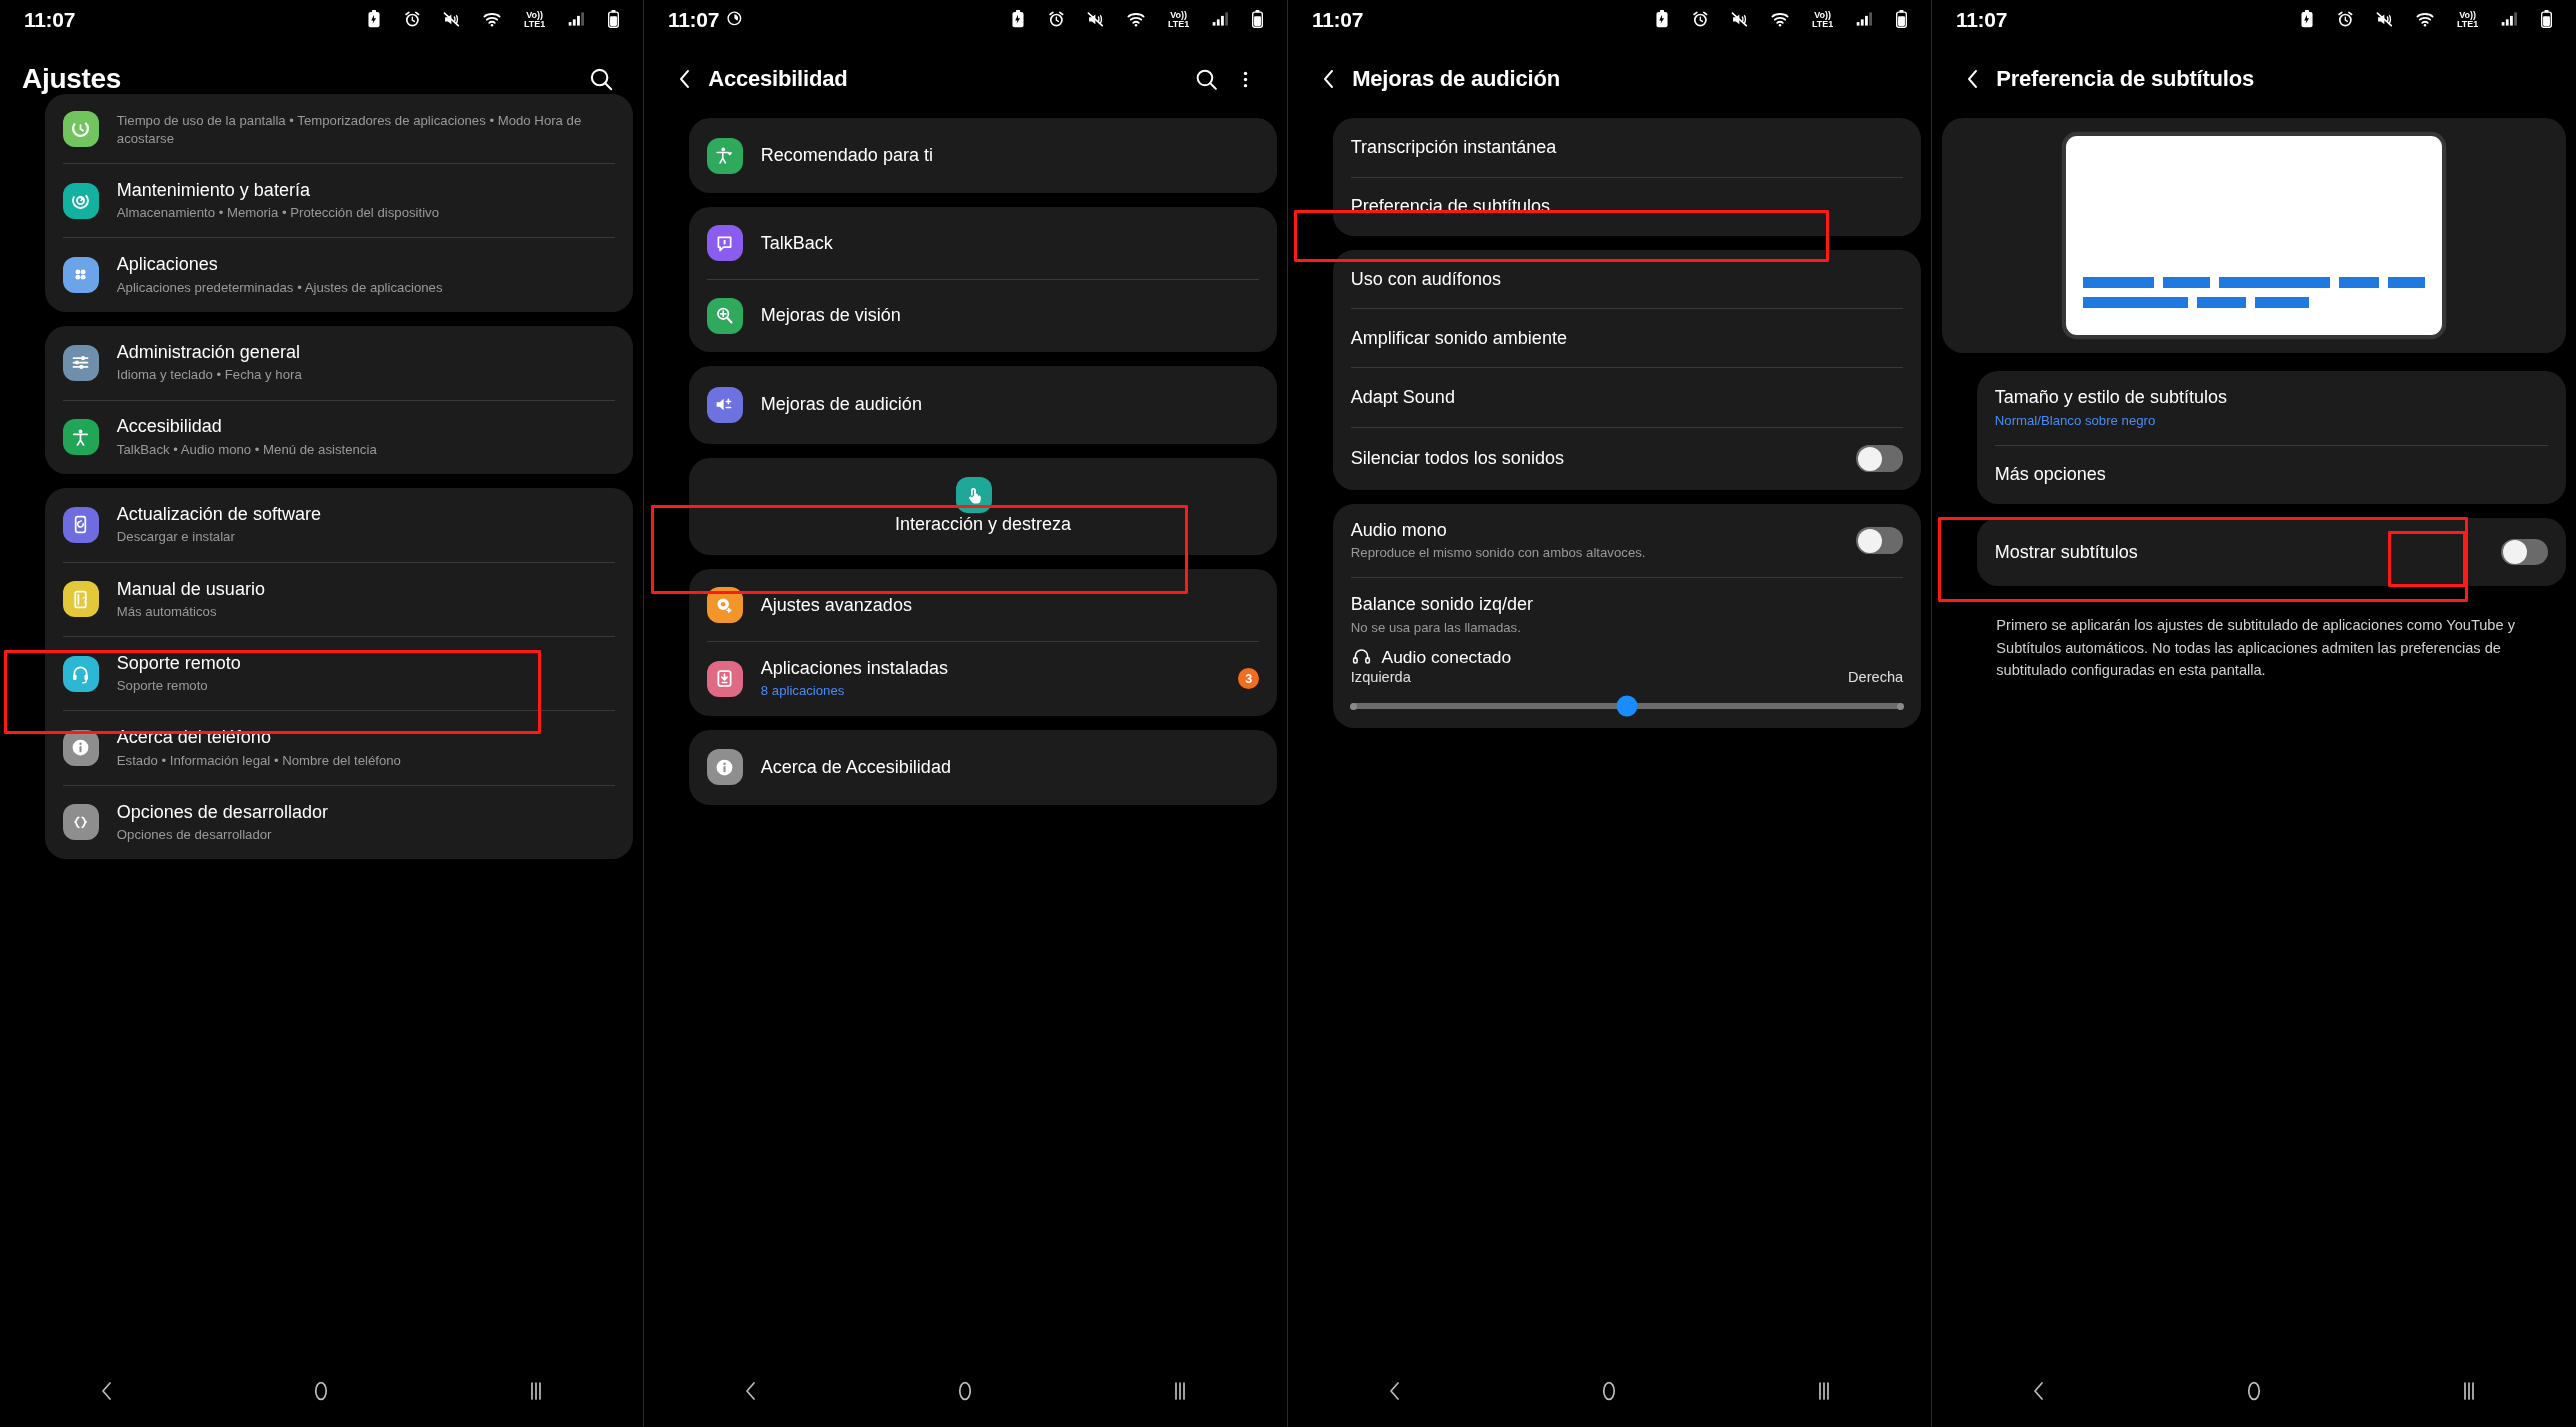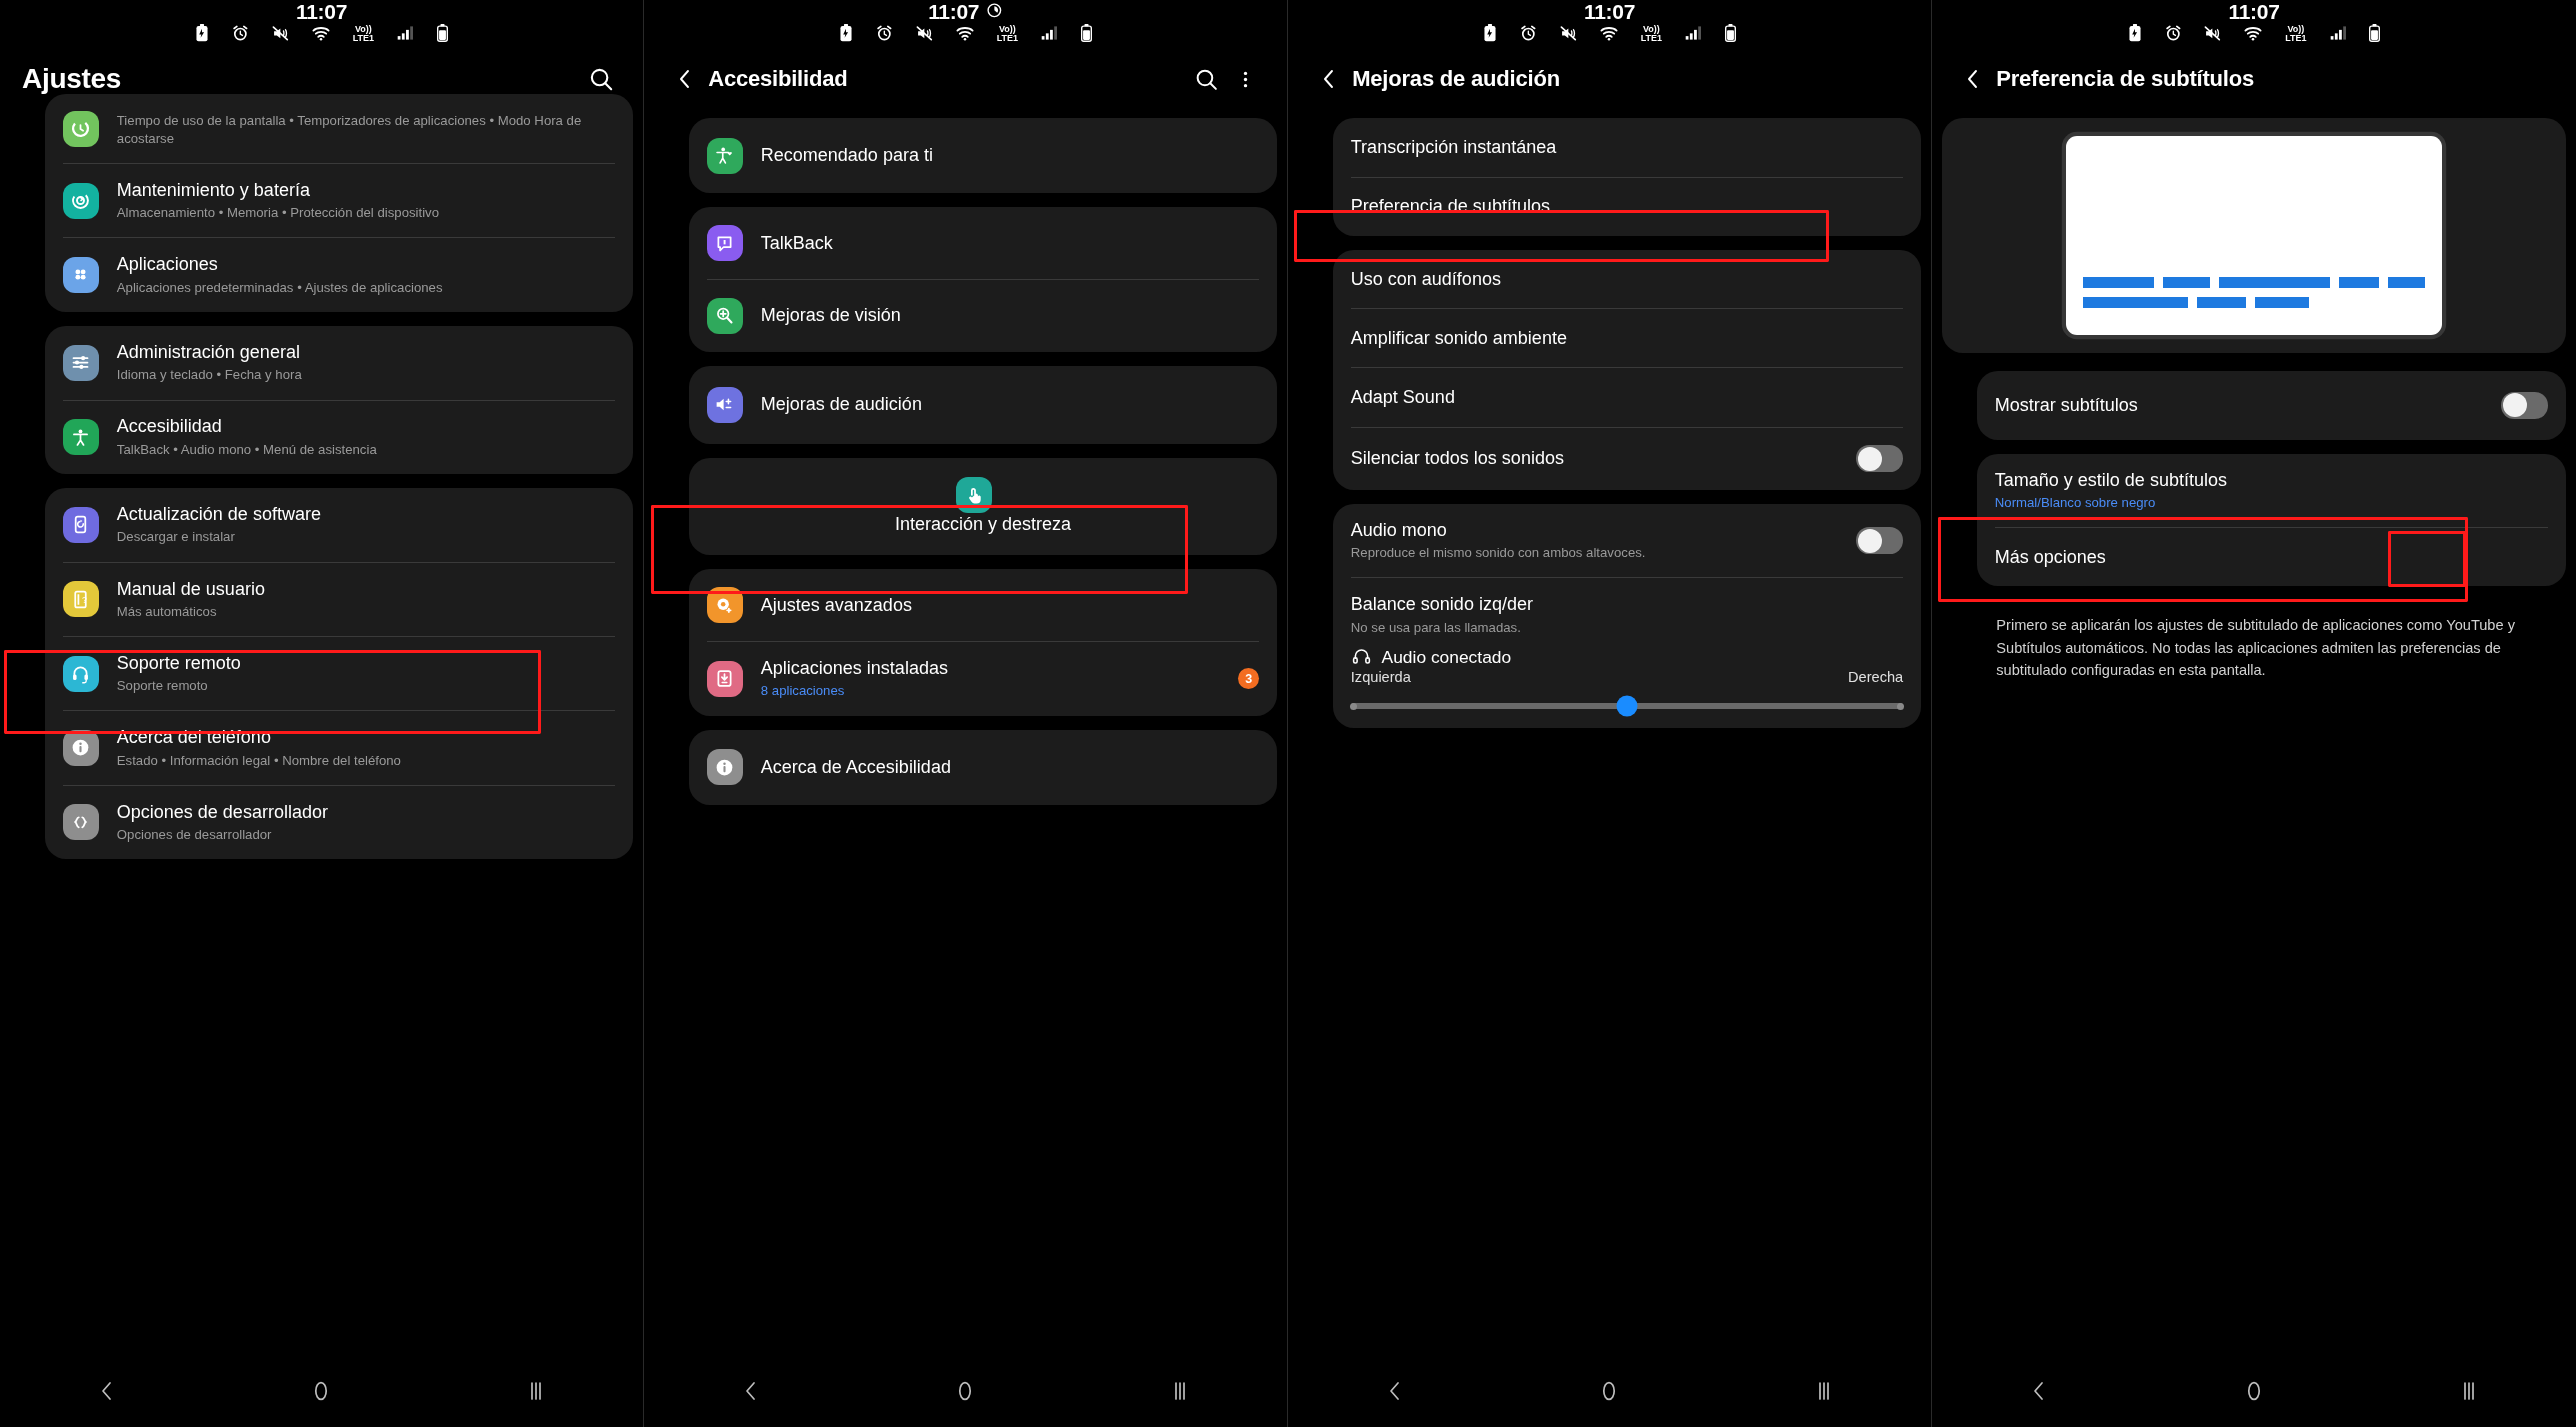--- a/index.html
+++ b/index.html
@@ -20,21 +20,21 @@
   }
   .screen:last-child { border-right:none; }
   .s1 { width:644px; }
   .s2 { width:644px; }
   .s3 { width:644px; }
   .s4 { width:644px; }
 
   
   .statusbar {
     height:40px; display:flex; align-items:center;
-    padding:0 24px 0 24px; justify-content:space-between;flex-direction:column;
+    padding:0 24px 0 24px; justify-content:space-between;
   }
   .sb-left { display:flex; align-items:center; gap:7px; }
   .sb-time { font-size:21px; font-weight:700; letter-spacing:-0.3px; }
   .sb-clockglyph { font-size:16.7px; line-height:1; }
   .sb-right { display:flex; align-items:center; gap:23px; }
   .sb-ico { display:inline-block; }
   .volte { font-size:9px; font-weight:700; line-height:0.95; text-align:center; }
 
   
   .appbar { height:59px; display:flex; align-items:center; padding:0 22px; }
@@ -826,45 +826,45 @@
               <div class="cap-bar" style="width: 105px; background: rgb(30, 122, 224);"></div>
               <div class="cap-bar" style="width: 49px; background: rgb(30, 122, 224);"></div>
               <div class="cap-bar" style="width: 54px; background: rgb(30, 122, 224);"></div>
             </div>
         </div>
       </div>
     </div>
 
     <div class="content">
       <div class="card">
+        <div class="row tall">
+          <div class="rowtexts">
+            <div class="rtitle">Tamaño y estilo de subtítulos</div>
+            <div class="rsub blue">Normal/Blanco sobre negro</div>
+          </div>
+        </div>
+        <div class="divider"></div>
+        <div class="row" style="padding:18px;">
+          <div class="rowtexts">
+              <div class="rtitle">Más opciones</div>
+            </div>
+        </div>
+      </div>
+
+      <div class="card">
         <div class="row" style="padding:21px 18px;">
           <div class="rowtexts">
               <div class="rtitle">Mostrar subtítulos</div>
             </div>
           <div class="toggle">
               <div class="knob"></div>
             </div>
         </div>
       </div>
 
-      <div class="card">
-        <div class="row tall">
-          <div class="rowtexts">
-            <div class="rtitle">Tamaño y estilo de subtítulos</div>
-            <div class="rsub blue">Normal/Blanco sobre negro</div>
-          </div>
-        </div>
-        <div class="divider"></div>
-        <div class="row" style="padding:18px;">
-          <div class="rowtexts">
-              <div class="rtitle">Más opciones</div>
-            </div>
-        </div>
-      </div>
-
       <div class="desc">Primero se aplicarán los ajustes de subtitulado de aplicaciones como YouTube y Subtítulos automáticos. No todas las aplicaciones admiten las preferencias de subtitulado configuradas en esta pantalla.</div>
     </div>
 
     <div class="redbox" style="left:5.6px; top:517px; width:530px; height:85px;"></div>
     <div class="redbox" style="left:456px; top:531px; width:78px; height:56px;"></div>
 
     <div class="navbar">
       <div class="navitem">
           <svg width="24" height="24" viewBox="0 0 24 24">
             <path d="M15 4 L8 12 L15 20" stroke="#bdbdbd" stroke-width="1.7" fill="none" stroke-linecap="round" stroke-linejoin="round"></path>

